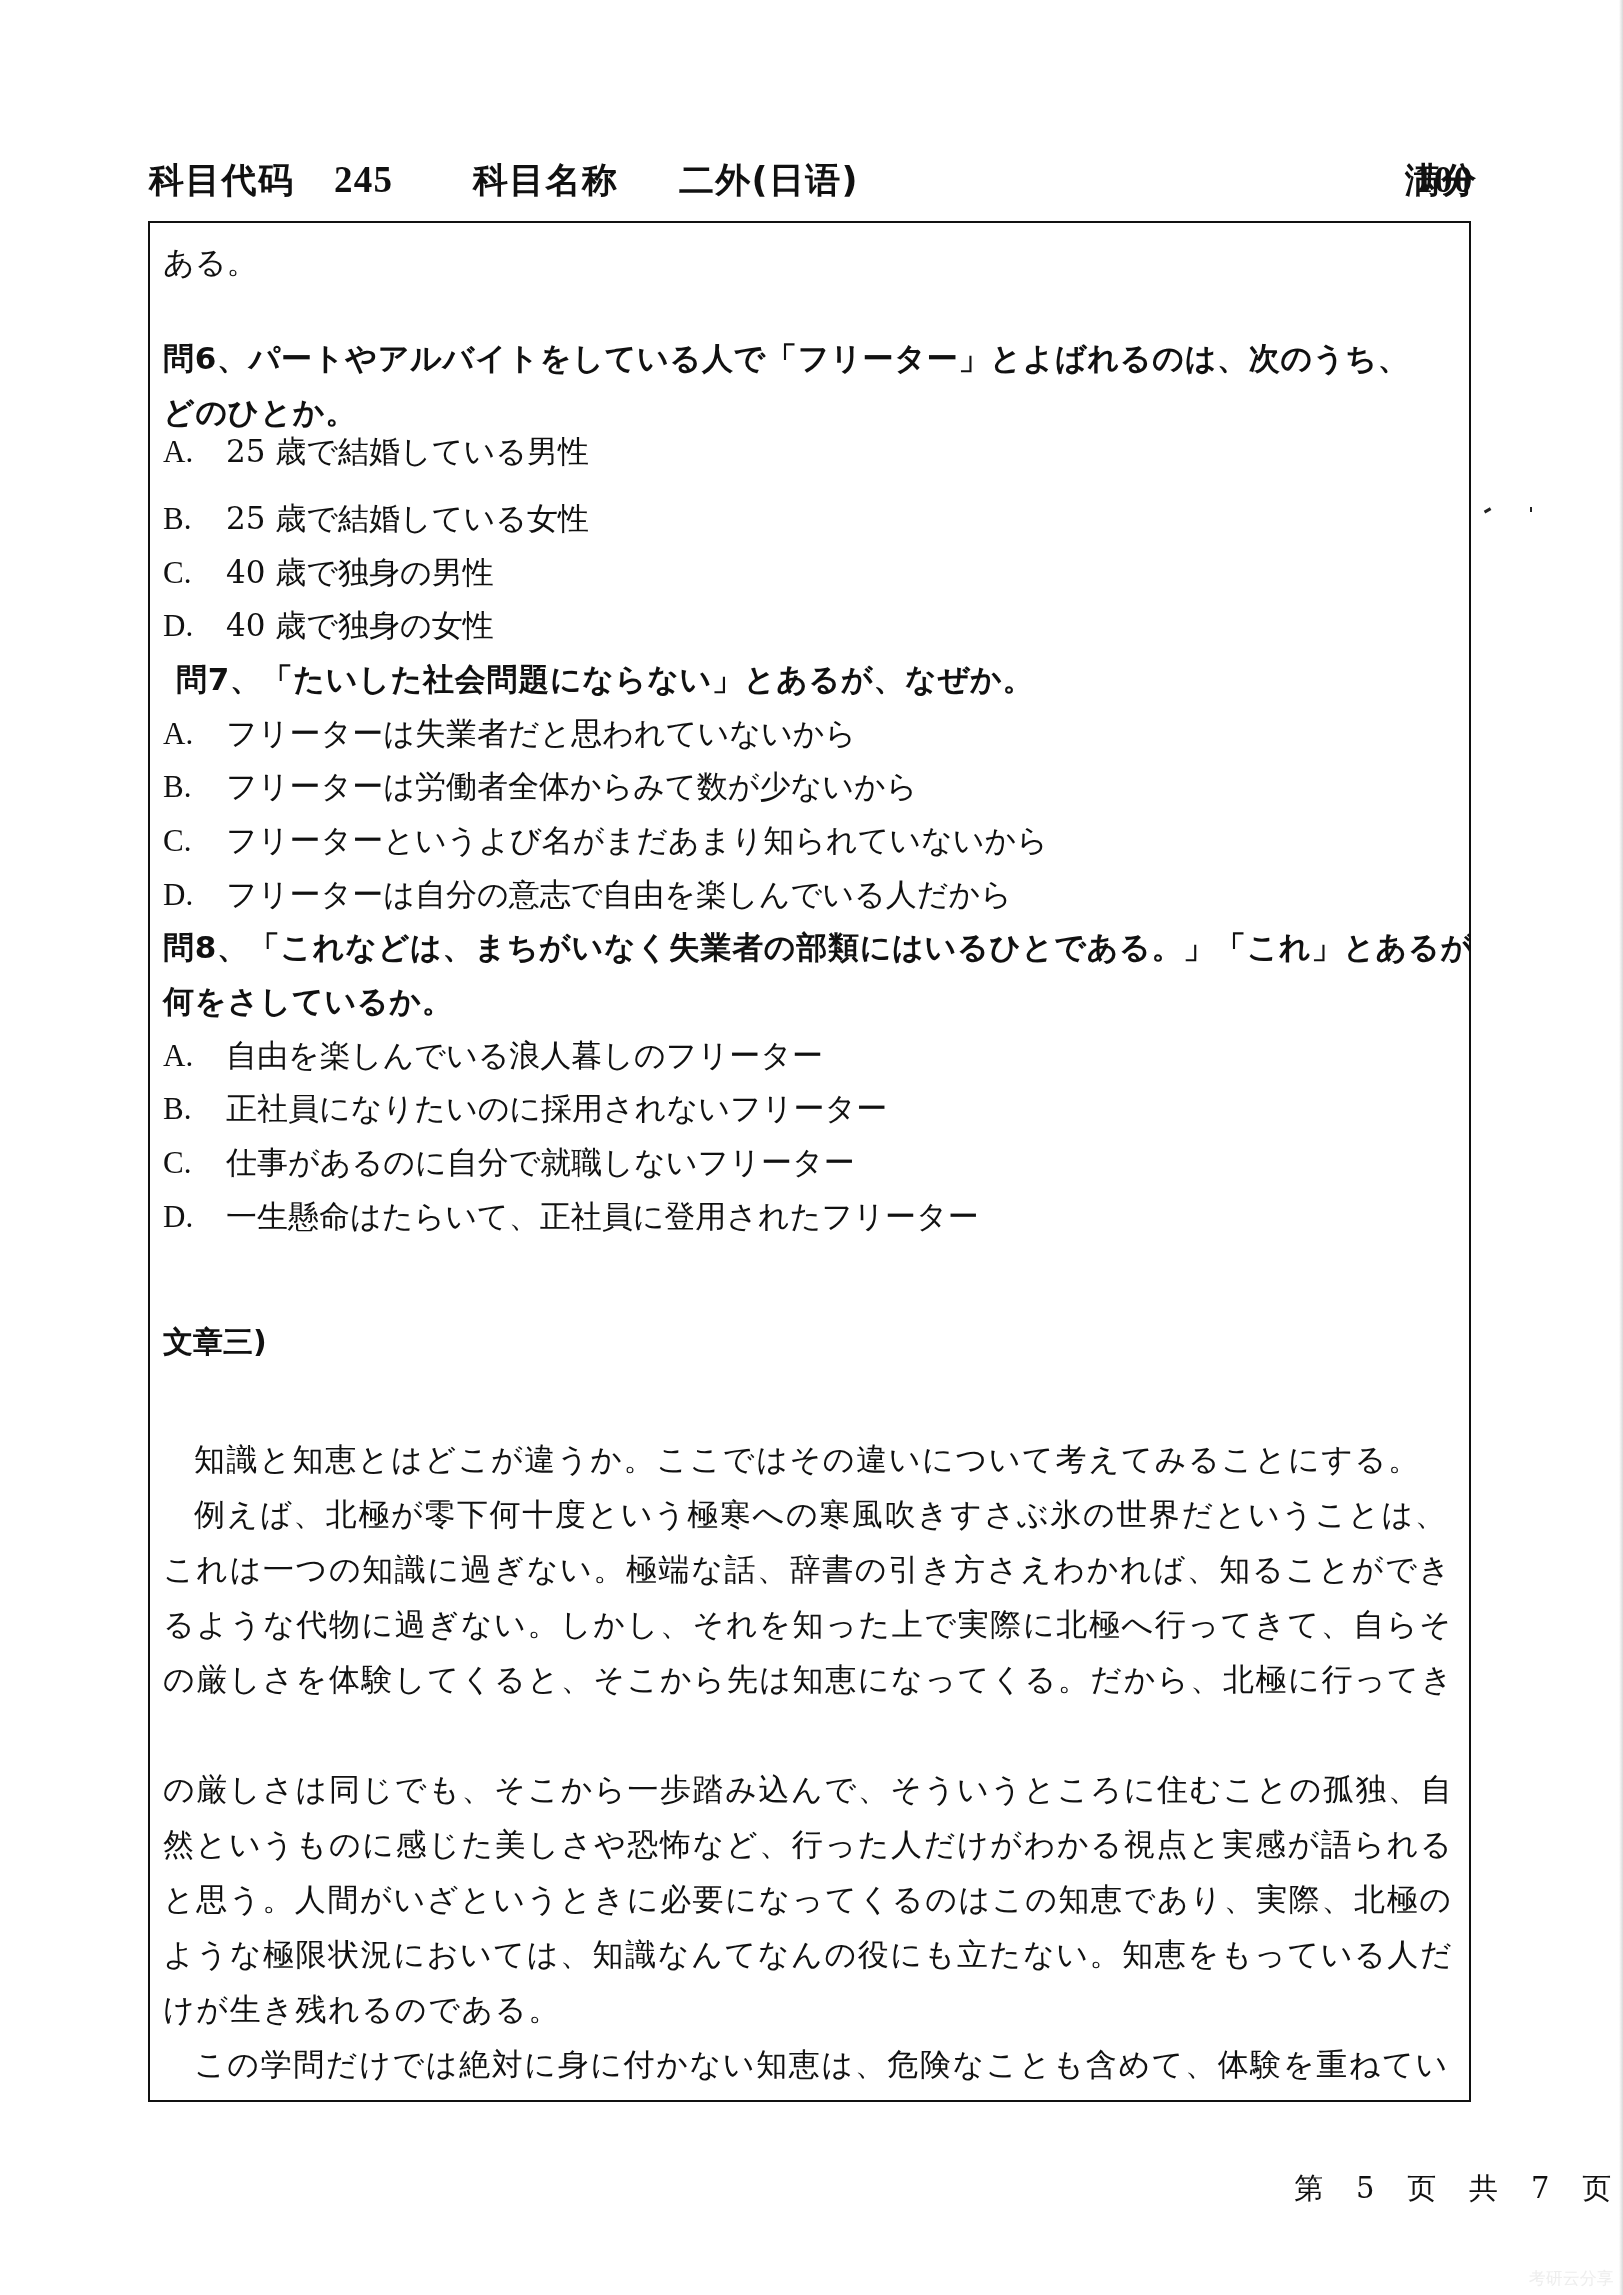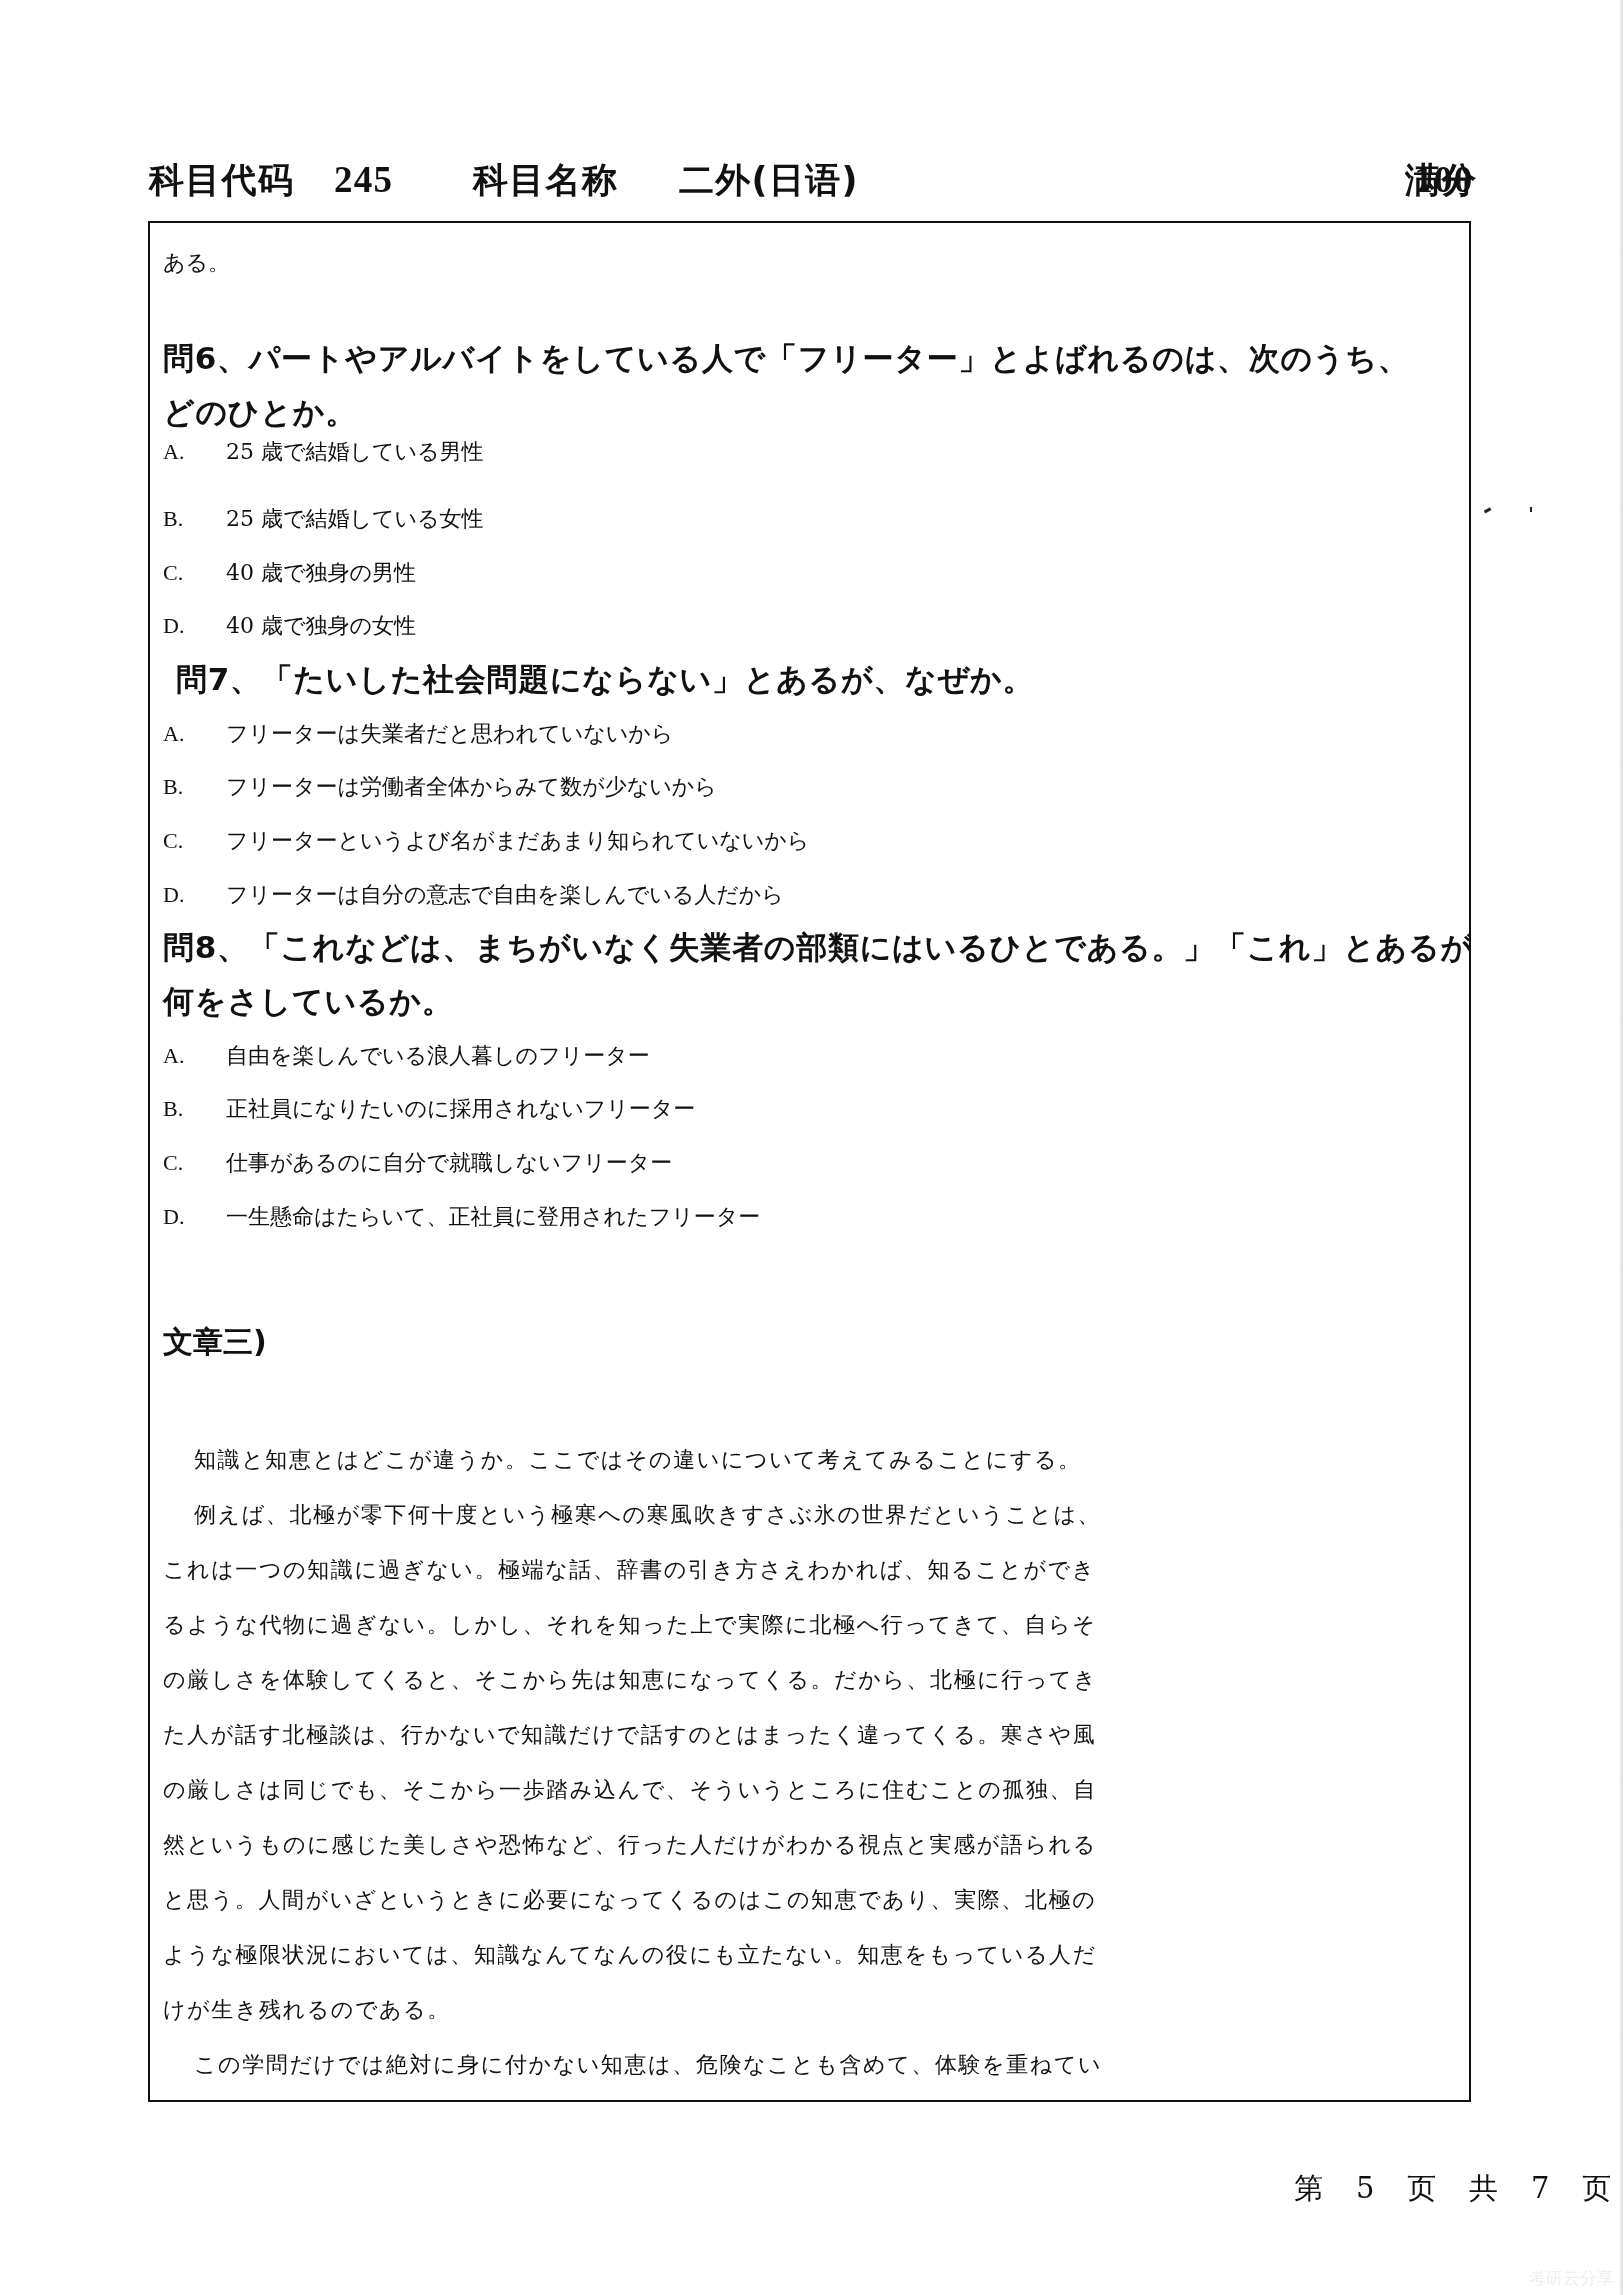--- a/index.html
+++ b/index.html
@@ -42,21 +42,21 @@
     width: 1323px;
     height: 1881px;
     border: 2.6px solid #111111;
     box-sizing: border-box;
     overflow: hidden;
   }
   .line {
     position: absolute;
     left: 13px;
     white-space: nowrap;
-    font-size: 22px;
+    font-size: 31px;
     line-height: 39px;
     height: 39px;
   }
   .q { font-family: "DejaVu Sans", "Liberation Sans", sans-serif; font-weight: bold; font-size: 31px; letter-spacing: 0.7px; }
   .opt .letter {
     display: inline-block;
     width: 63px;
     font-family: "Liberation Serif", serif;
   }
   .section-title {
@@ -133,21 +133,20 @@
   <div class="line opt" style="top:920px;"><span class="letter">C.</span><span>仕事があるのに自分で就職しないフリーター</span></div>
   <div class="line opt" style="top:974px;"><span class="letter">D.</span><span>一生懸命はたらいて、正社員に登用されたフリーター</span></div>
 
   <div class="line section-title" style="top:1099px;">文章三)</div>
 
   <div class="line para indent" style="top:1217px;">知識と知恵とはどこが違うか。ここではその違いについて考えてみることにする。</div>
   <div class="line para indent" style="top:1272px;">例えば、北極が零下何十度という極寒への寒風吹きすさぶ氷の世界だということは、</div>
   <div class="line para" style="top:1327px;">これは一つの知識に過ぎない。極端な話、辞書の引き方さえわかれば、知ることができ</div>
   <div class="line para" style="top:1382px;">るような代物に過ぎない。しかし、それを知った上で実際に北極へ行ってきて、自らそ</div>
   <div class="line para" style="top:1437px;">の厳しさを体験してくると、そこから先は知恵になってくる。だから、北極に行ってき</div>
-  <div class="line para" style="top:1492px;">た人が話す北極談は、行かないで知識だけで話すのとはまったく違ってくる。寒さや風</div>
   <div class="line para" style="top:1547px;">の厳しさは同じでも、そこから一歩踏み込んで、そういうところに住むことの孤独、自</div>
   <div class="line para" style="top:1657px;">と思う。人間がいざというときに必要になってくるのはこの知恵であり、実際、北極の</div>
   <div class="line para" style="top:1602px;">然というものに感じた美しさや恐怖など、行った人だけがわかる視点と実感が語られる</div>
   <div class="line para" style="top:1712px;">ような極限状況においては、知識なんてなんの役にも立たない。知恵をもっている人だ</div>
   <div class="line para" style="top:1767px;">けが生き残れるのである。</div>
   <div class="line para indent" style="top:1822px;">この学問だけでは絶対に身に付かない知恵は、危険なことも含めて、体験を重ねてい</div>
 </div>
 
 <div class="speck" style="left:1484px;top:509px;width:6.5px;height:2.6px;transform:rotate(-30deg);"></div>
 <div class="speck" style="left:1530px;top:507px;width:2px;height:5.2px;"></div>

